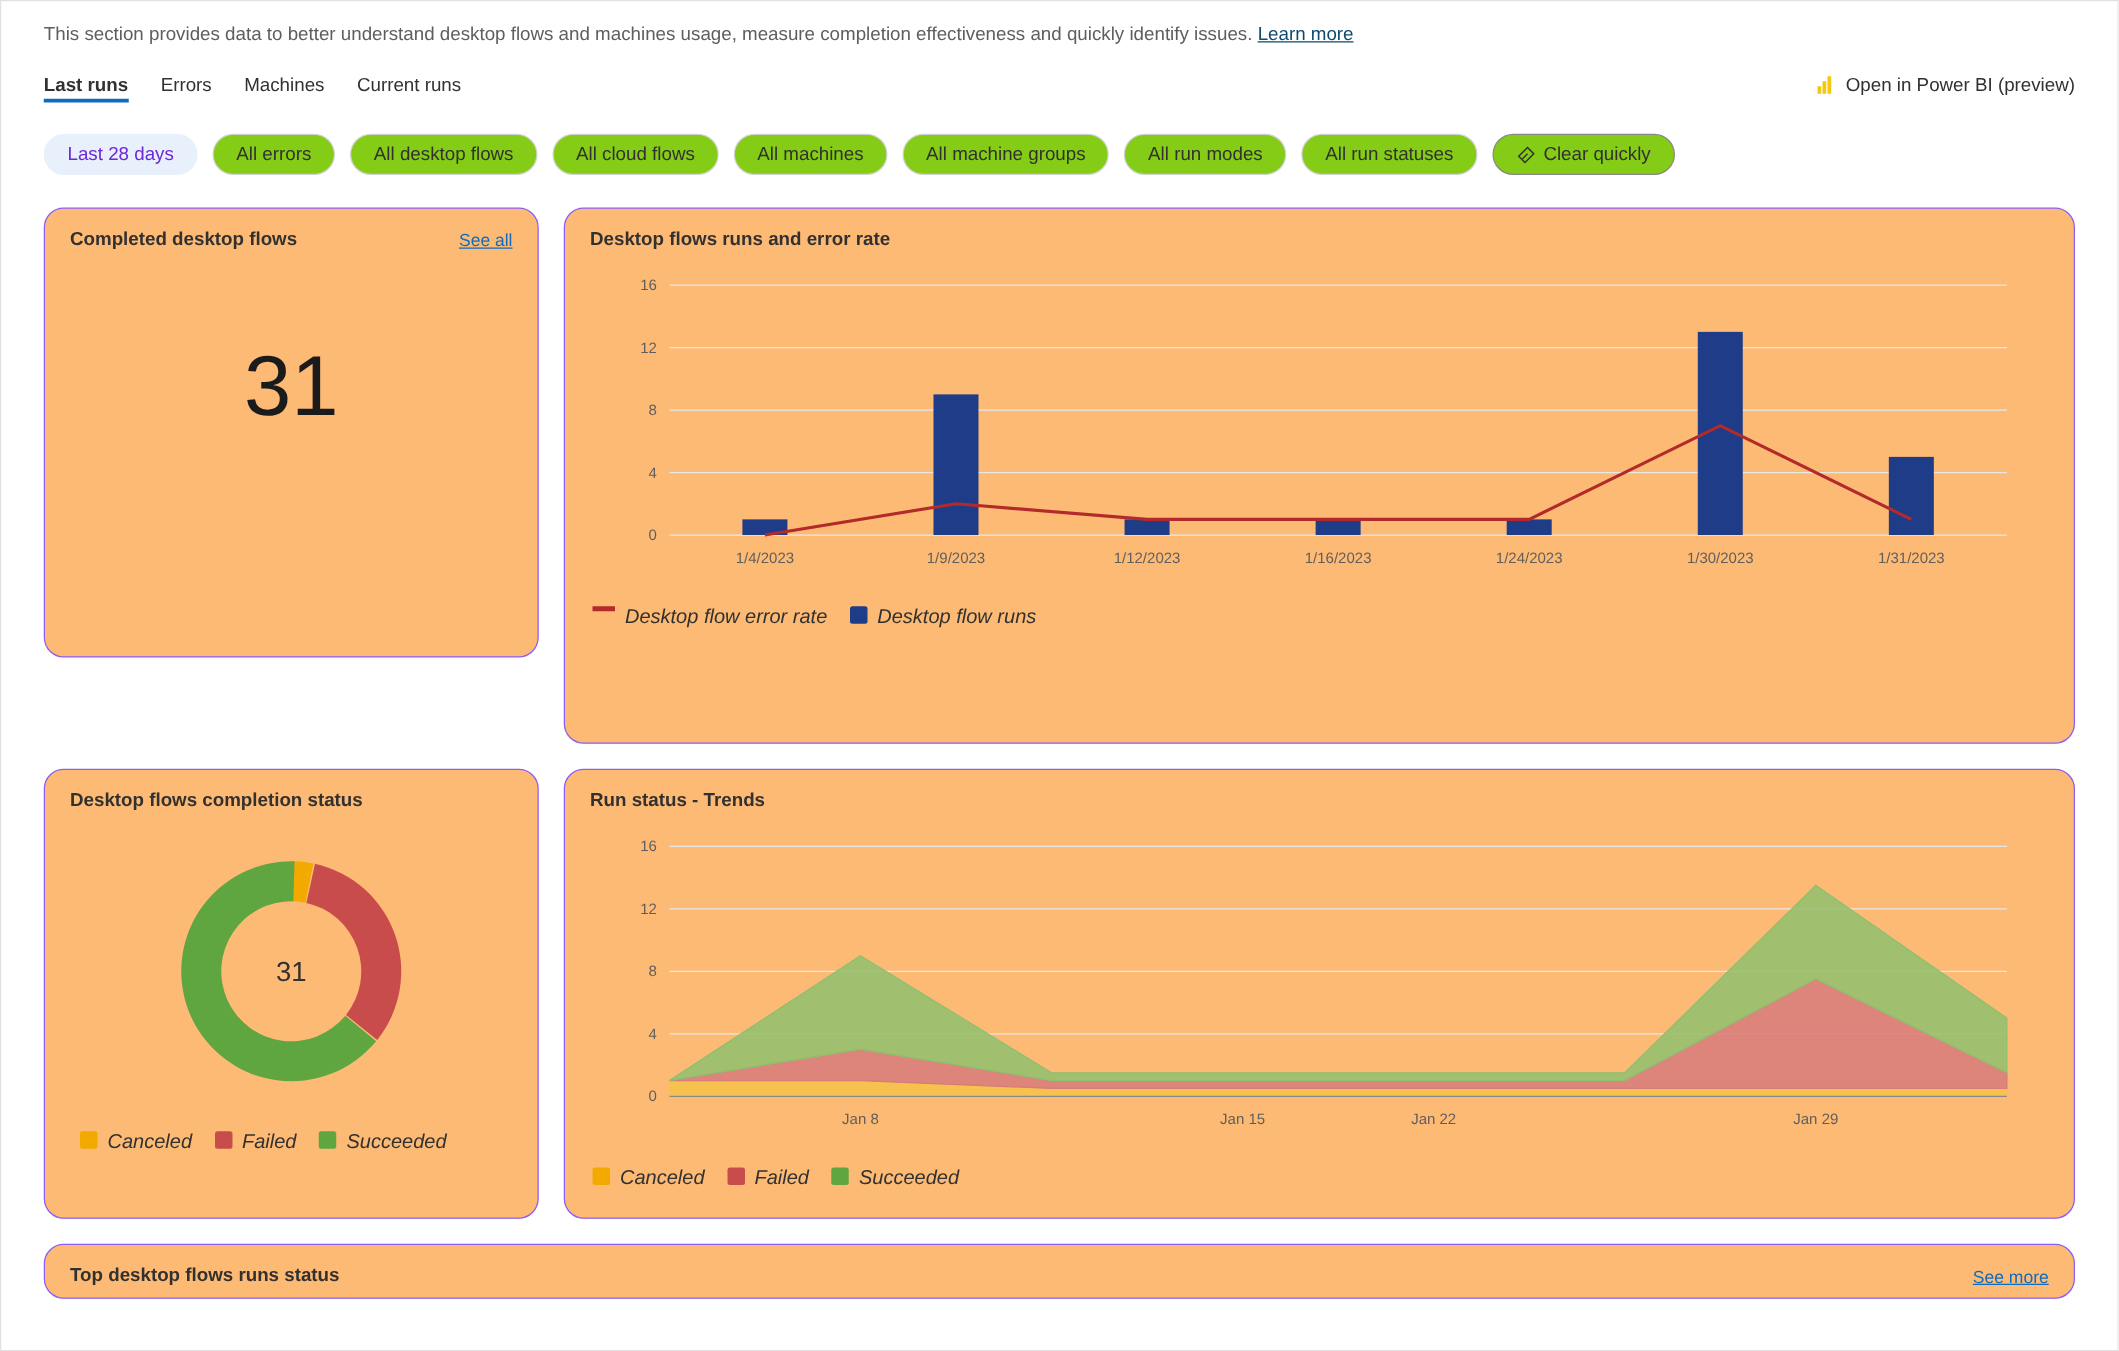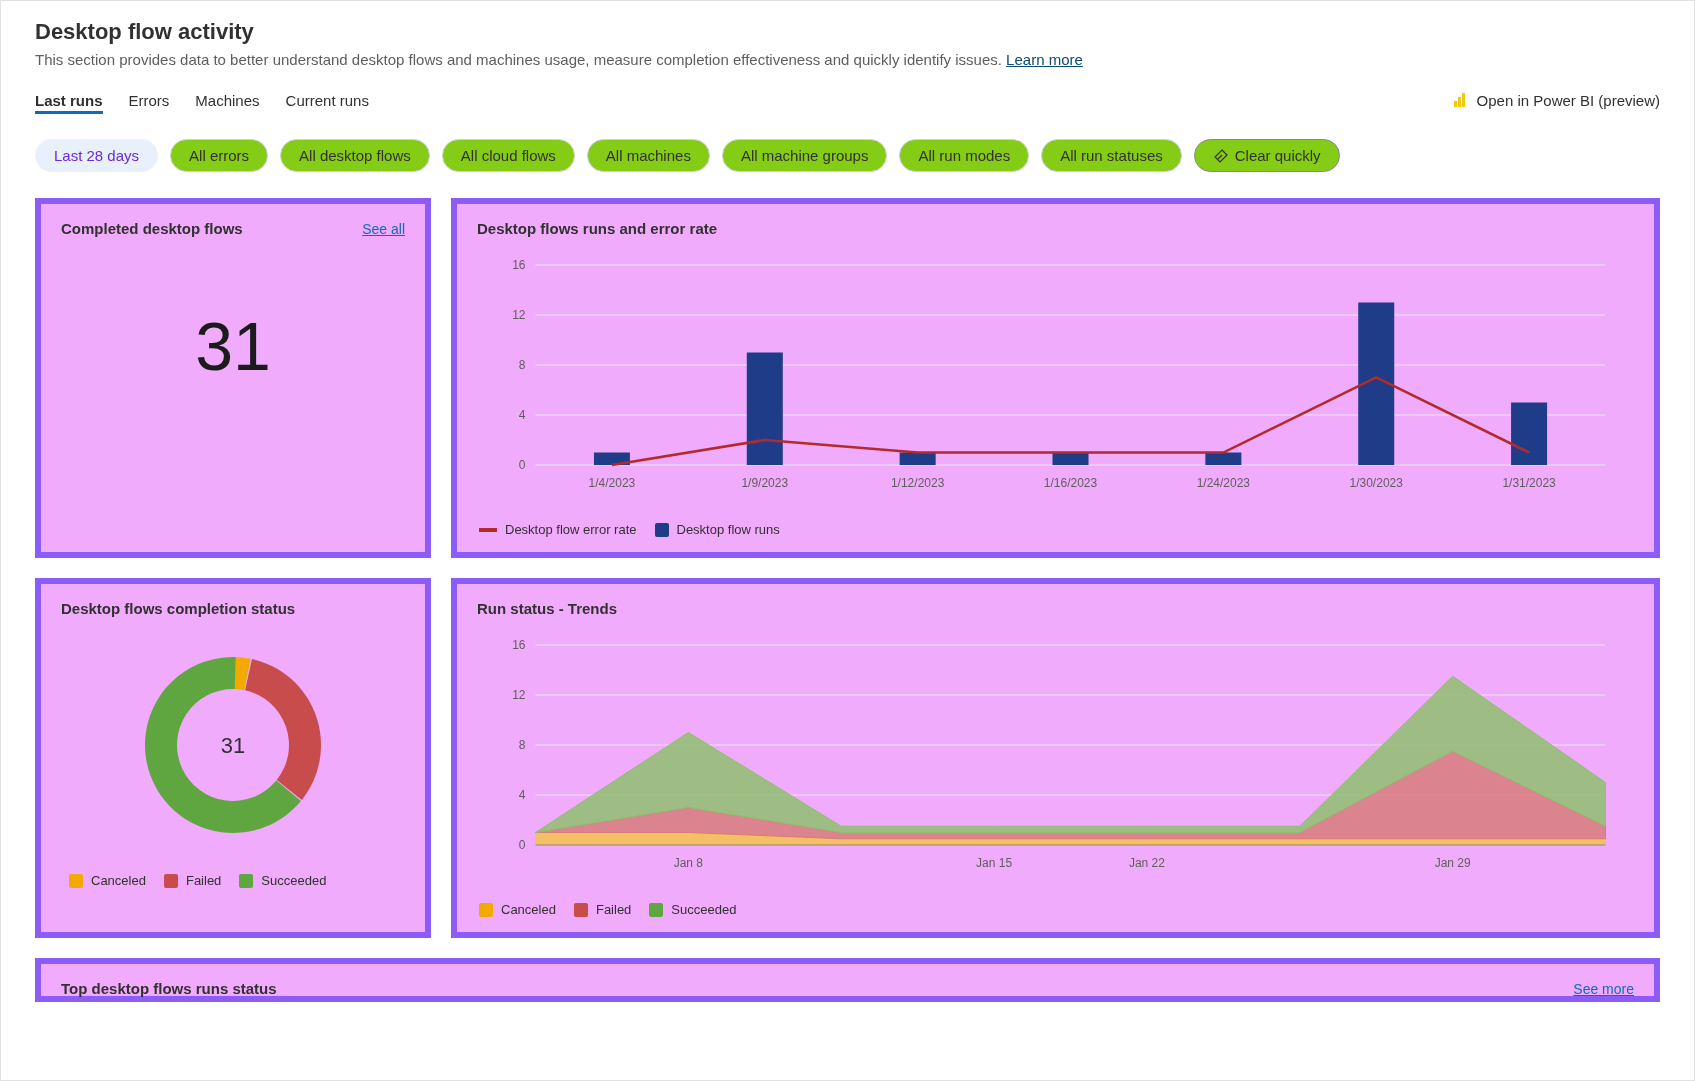--- a/index.html
+++ b/index.html
@@ -96,23 +96,23 @@
     border: 1px solid #8a8886;
   }
   .clear-icon { width: 16px; height: 16px; }
   
   .cards-grid {
     display: grid;
     grid-template-columns: 396px 1fr;
     gap: 20px;
   }
   .card {
-    border: 6px solid #8b5cf6;
-    border-radius: 0;
-    background: #f0abfc;
+    border: 1px solid #8b5cf6;
+    border-radius: 16px;
+    background: #fdba74;
     box-sizing: border-box;
     position: relative;
   }
   .card-header {
     display: flex;
     align-items: center;
     padding: 16px 20px 10px 20px;
   }
   .card-title {
     font-size: 15px;
@@ -137,24 +137,24 @@
     padding: 8px 22px 18px 22px;
   }
   .legend {
     display: flex;
     gap: 18px;
     padding: 6px 22px 16px 22px;
     flex-wrap: wrap;
   }
   .legend-item {
     display: flex;
-    align-items: center;
     gap: 8px;
-    font-size: 13px;
-    color: #323130;
+    font-size: 16px;
+    color: #323130;
+    font-style: italic;
   }
   .swatch {
     width: 14px;
     height: 14px;
     border-radius: 2px;
     display: inline-block;
   }
   .swatch.line {
     height: 4px;
     border-radius: 0;
@@ -174,21 +174,20 @@
     justify-content:center;
     padding: 8px 0 12px 0;
   }
   .full-card { grid-column: 1 / span 2; }
 </style>
 </head>
 <body>
 
 <div class="page">
 
-  <div class="page-title">Desktop flow activity</div>
 
   <div class="page-subtitle">
     <span>This section provides data to better understand desktop flows and machines usage, measure completion effectiveness and quickly identify issues. </span><a>Learn more</a>
   </div>
 
   <div class="tabs-row">
     <div class="tabs">
       <div class="tab active">Last runs</div>
       <div class="tab">Errors</div>
       <div class="tab">Machines</div>
@@ -227,21 +226,21 @@
 
     <div class="card" style="height:360px;">
       <div class="card-header">
         <div class="card-title">Completed desktop flows</div>
         <div class="spacer"></div>
         <a class="link">See all</a>
       </div>
       <div class="big-number">31</div>
     </div>
 
-    <div class="card" style="height:360px;">
+    <div class="card" style="height:429px;">
       <div class="card-header">
         <div class="card-title">Desktop flows runs and error rate</div>
       </div>
       <div class="chart-body">
         <svg id="chart-runs-error" viewBox="0 0 1140 240" width="100%" height="240">
             <line x1="50" x2="1120" y1="210" y2="210" class="grid-line"></line>
             <text x="40" y="214" text-anchor="end" class="axis-label">0</text>
             <line x1="50" x2="1120" y1="160" y2="160" class="grid-line"></line>
             <text x="40" y="164" text-anchor="end" class="axis-label">4</text>
             <line x1="50" x2="1120" y1="110" y2="110" class="grid-line"></line>

